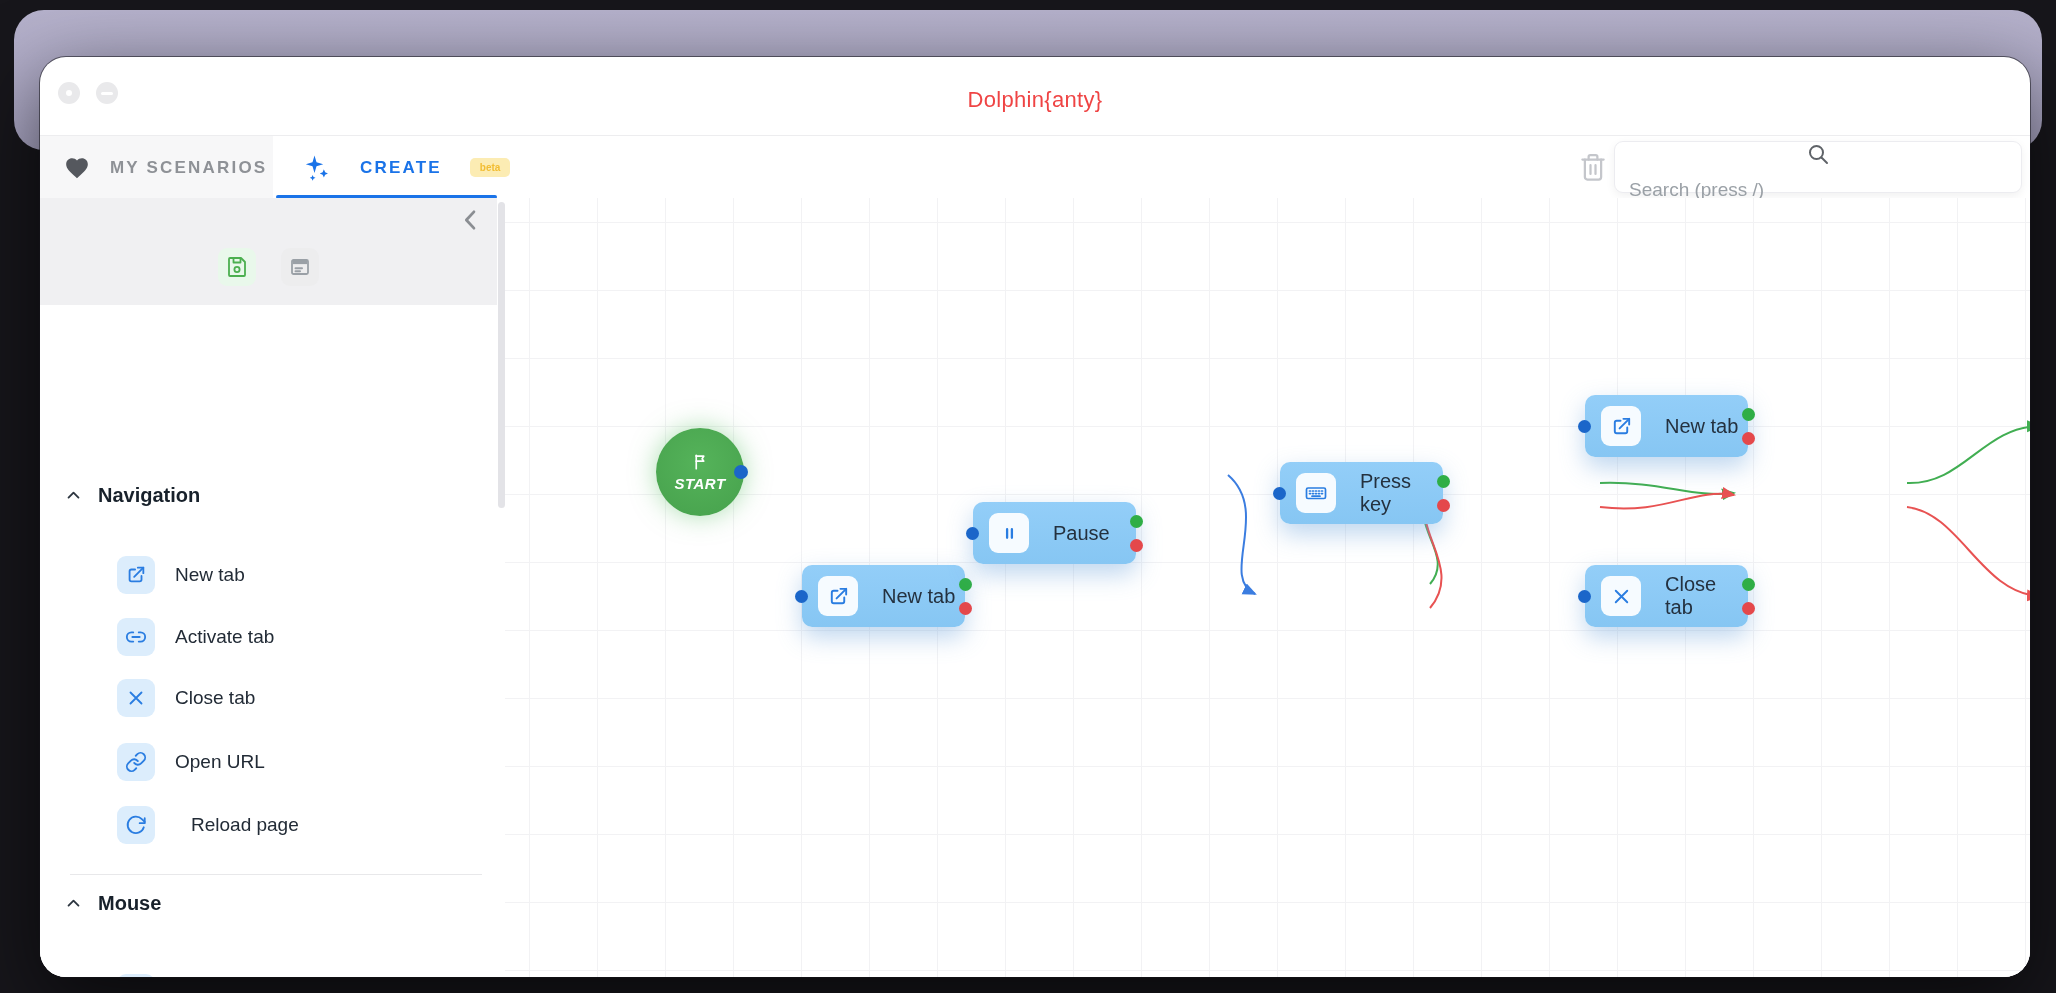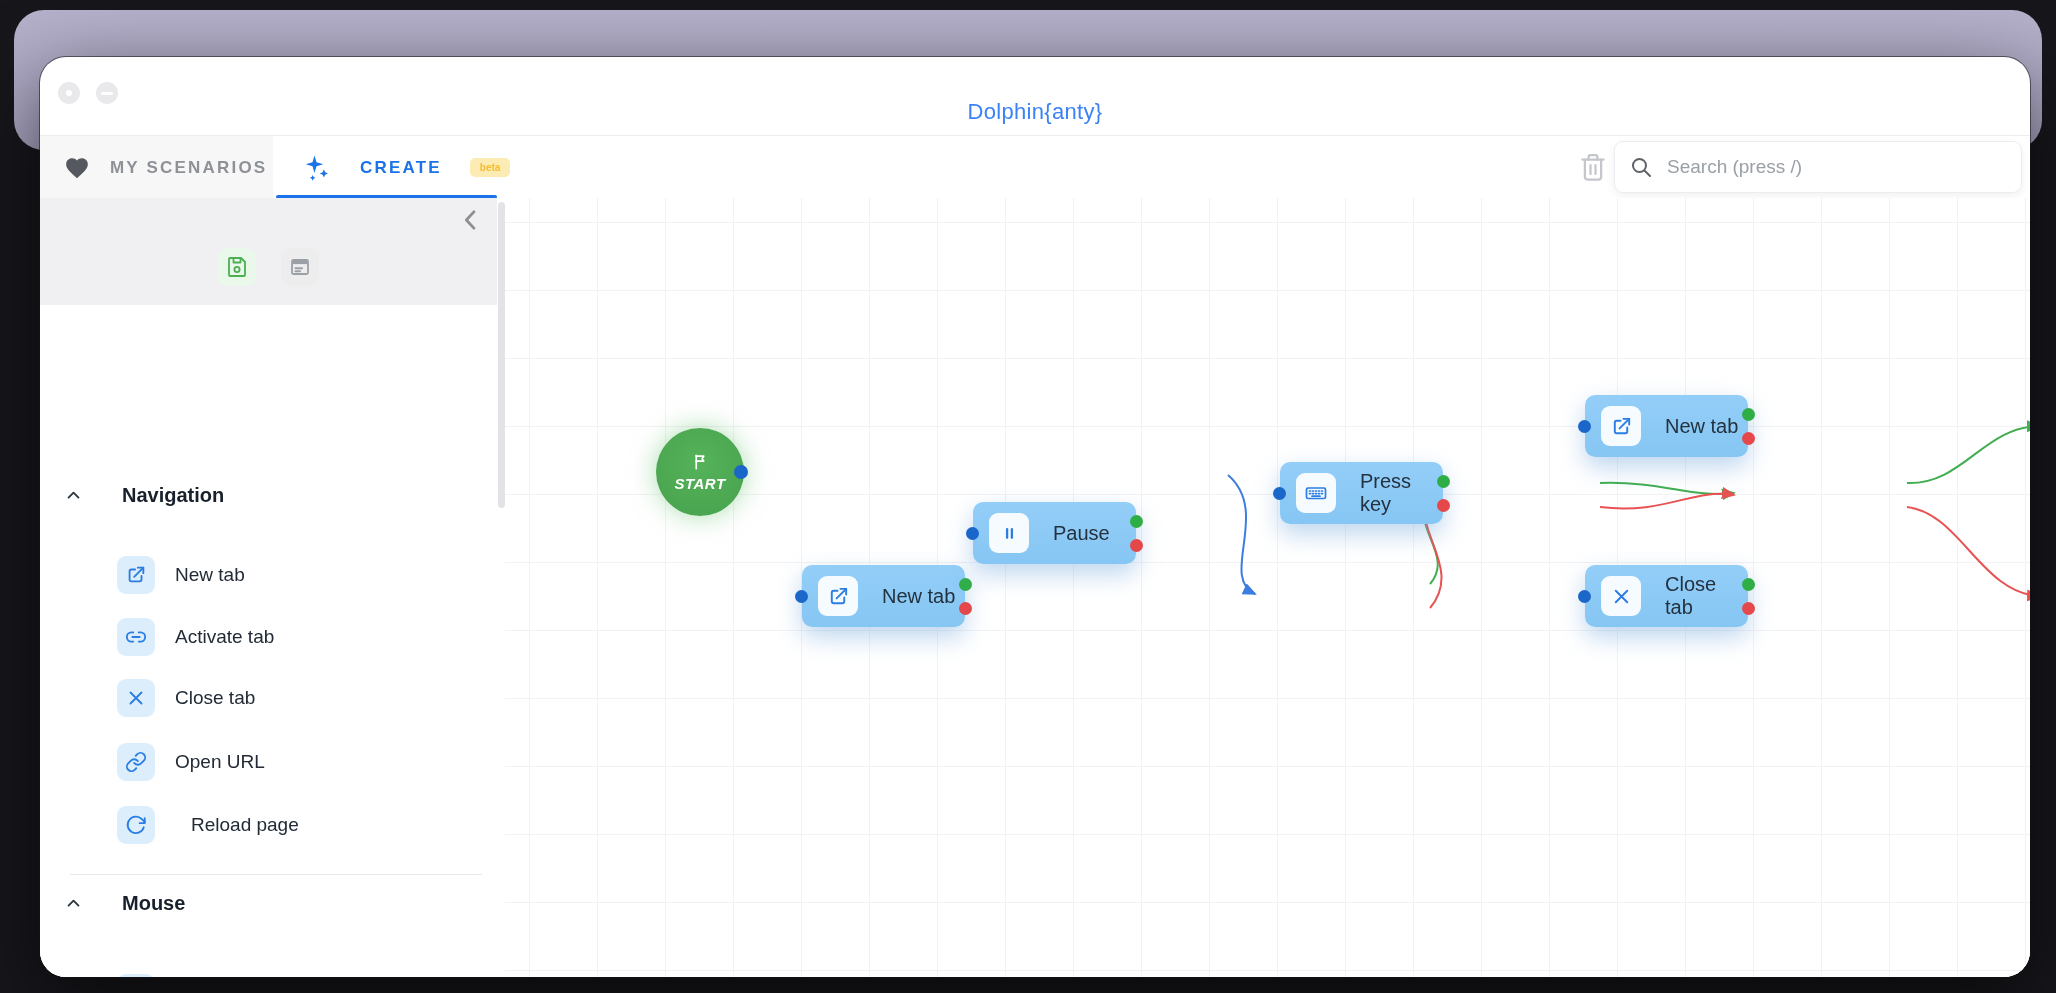--- a/index.html
+++ b/index.html
@@ -10,53 +10,53 @@
   .window{position:absolute;left:40px;top:57px;width:1990px;height:920px;background:#ffffff;
     border-radius:26px;overflow:hidden;box-shadow:0 0 0 1px rgba(20,20,25,.55),0 24px 80px rgba(0,0,0,.6);}
 
   
   .titlebar{position:relative;height:78px;border-bottom:1px solid #ededef;}
   .traffic{position:absolute;top:25px;width:22px;height:22px;border-radius:50%;background:#e9e9eb;cursor:pointer;}
   .traffic.b1{left:18px;}
   .traffic.b1::after{content:"";position:absolute;left:8px;top:8px;width:6px;height:6px;border-radius:50%;background:#fff;}
   .traffic.b2{left:56px;}
   .traffic.b2::after{content:"";position:absolute;left:5px;top:9.5px;width:12px;height:3px;border-radius:2px;background:#fff;}
-  .win-title{position:absolute;left:0;right:0;top:16px;height:78px;display:flex;align-items:center;justify-content:center;
-    color:#3b82f6;font-size:22px;letter-spacing:.3px;}
+  .win-title{position:absolute;left:0;right:0;top:4px;height:78px;display:flex;align-items:center;justify-content:center;
+    color:#ef4444;font-size:22px;letter-spacing:.3px;}
 
   
   .tabbar{position:relative;height:63px;}
   .tab-my{position:absolute;left:0;top:0;width:233px;height:63px;background:#f7f7f8;display:flex;align-items:center;
     padding-left:24px;box-sizing:border-box;gap:20px;cursor:pointer;font-weight:bold;}
   .tab-my .label{color:#8e9196;font-size:17px;letter-spacing:2.2px;}
   .tab-create{position:absolute;left:262px;top:0;height:63px;display:flex;align-items:center;gap:28px;cursor:pointer;}
   .tab-create .label{color:#1a73e8;font-size:17px;font-weight:bold;letter-spacing:2.2px;}
   .beta-badge{background:#fcecb3;color:#f2bd33;font-size:10px;font-weight:bold;padding:4px 10px;border-radius:5px;}
   .tab-underline{position:absolute;left:236px;bottom:0;width:221px;height:4px;background:#1a73e8;border-radius:2px;}
   .trash-btn{position:absolute;left:1538px;top:14px;width:30px;height:34px;color:#c4c6cb;cursor:pointer;background:none;border:none;padding:0;}
   .searchbox{position:absolute;left:1574px;top:5px;width:408px;height:52px;background:#fff;border:1px solid #ececf0;
-    border-radius:9px;box-shadow:0 3px 10px rgba(0,0,0,.06);display:flex;align-items:center;padding:0 14px;box-sizing:border-box;gap:12px;}
+    border-radius:9px;box-shadow:0 3px 10px rgba(0,0,0,.06);display:flex;align-items:center;padding:0 14px;box-sizing:border-box;gap:12px;flex-direction:column;}
   .searchbox input{border:none;outline:none;font-size:19px;color:#3c4043;width:100%;font-family:"Liberation Sans",sans-serif;background:transparent;}
   .searchbox input::placeholder{color:#9aa0a6;}
   .search-glyph{color:#5f6368;flex:0 0 auto;display:flex;}
 
   
   .content{position:absolute;left:0;top:141px;right:0;bottom:0;background:#fff;}
 
   
   .sidebar{position:absolute;left:0;top:0;width:457px;bottom:0;background:#fff;}
   .side-head{position:absolute;left:0;top:0;width:457px;height:107px;background:#f0f0f2;}
   .collapse-btn{position:absolute;right:12px;top:8px;width:28px;height:28px;color:#8b8e93;cursor:pointer;background:none;border:none;padding:0;}
   .side-tools{position:absolute;left:0;top:50px;width:457px;display:flex;justify-content:center;gap:25px;}
   .tool-btn{width:38px;height:38px;border-radius:9px;display:flex;align-items:center;justify-content:center;cursor:pointer;border:none;padding:0;}
   .tool-btn.save{background:#e9f8eb;color:#4caf50;}
   .tool-btn.form{background:#ededee;color:#9aa0a6;}
   .side-scrollbar{position:absolute;left:458px;top:4px;width:7px;height:306px;border-radius:4px;background:#e3e3e7;cursor:pointer;}
 
-  .s-section{position:absolute;display:flex;align-items:center;gap:40px;cursor:pointer;}
+  .s-section{position:absolute;display:flex;align-items:center;gap:16px;cursor:pointer;}
   .s-section .chev{color:#2d3640;display:flex;}
   .s-section .s-label{font-size:20px;font-weight:bold;color:#18212b;}
   .s-item{position:absolute;left:77px;display:flex;align-items:center;gap:20px;height:38px;cursor:pointer;}
   .s-item .ibox{width:38px;height:38px;border-radius:9px;background:#dcedfc;color:#2a7de1;display:flex;align-items:center;justify-content:center;flex:0 0 auto;}
   .s-item .itext{font-size:19px;color:#222b36;}
   .s-divider{position:absolute;left:30px;width:412px;height:1px;background:#e8e8ea;}
 
   
   .canvas{position:absolute;left:465px;top:0;right:0;bottom:0;background:#fff;
     background-image:linear-gradient(#f2f2f4 1px,transparent 1px),linear-gradient(90deg,#f2f2f4 1px,transparent 1px);

